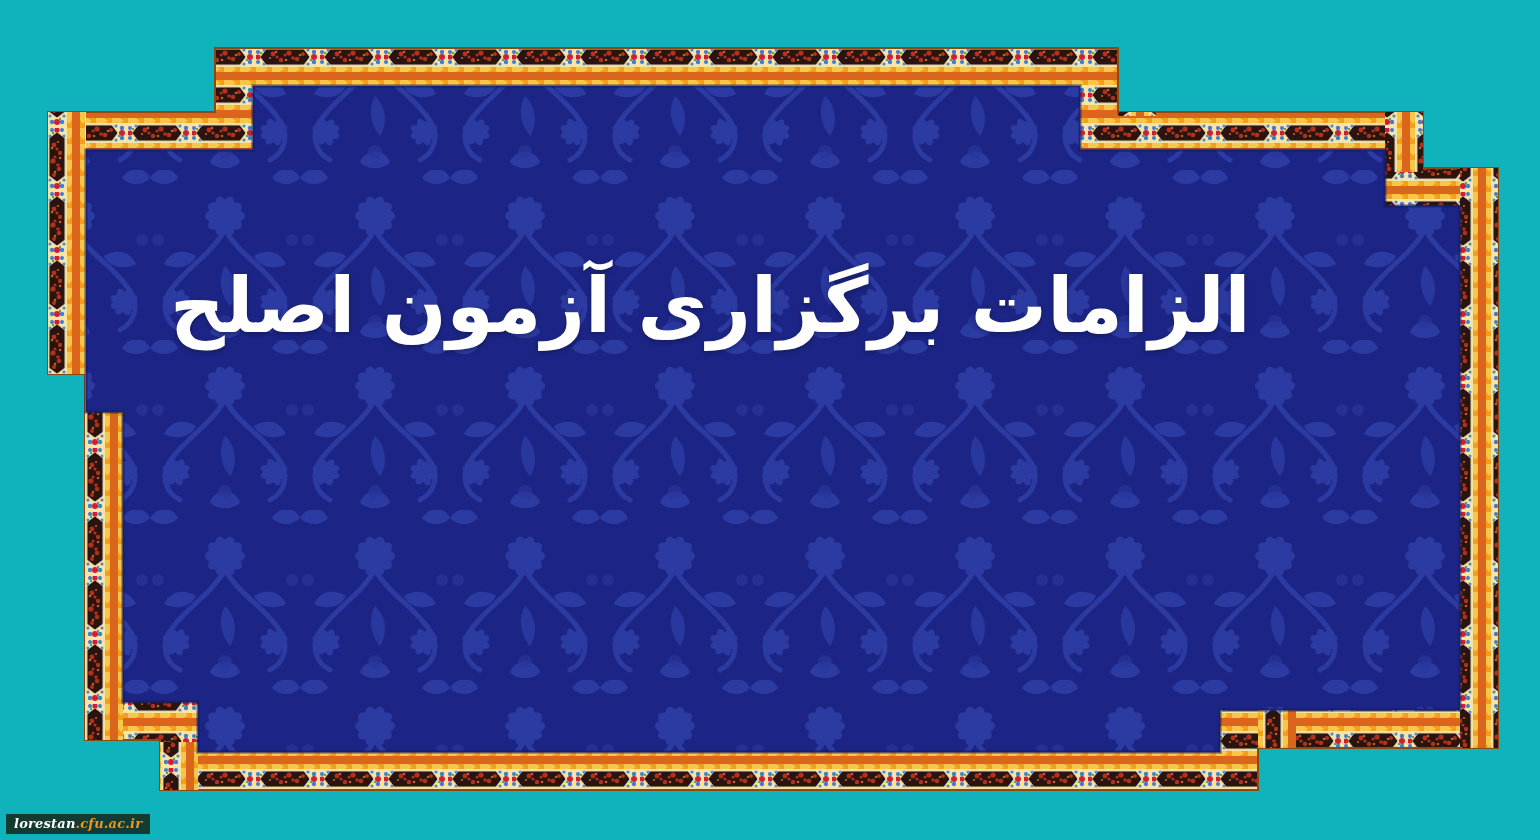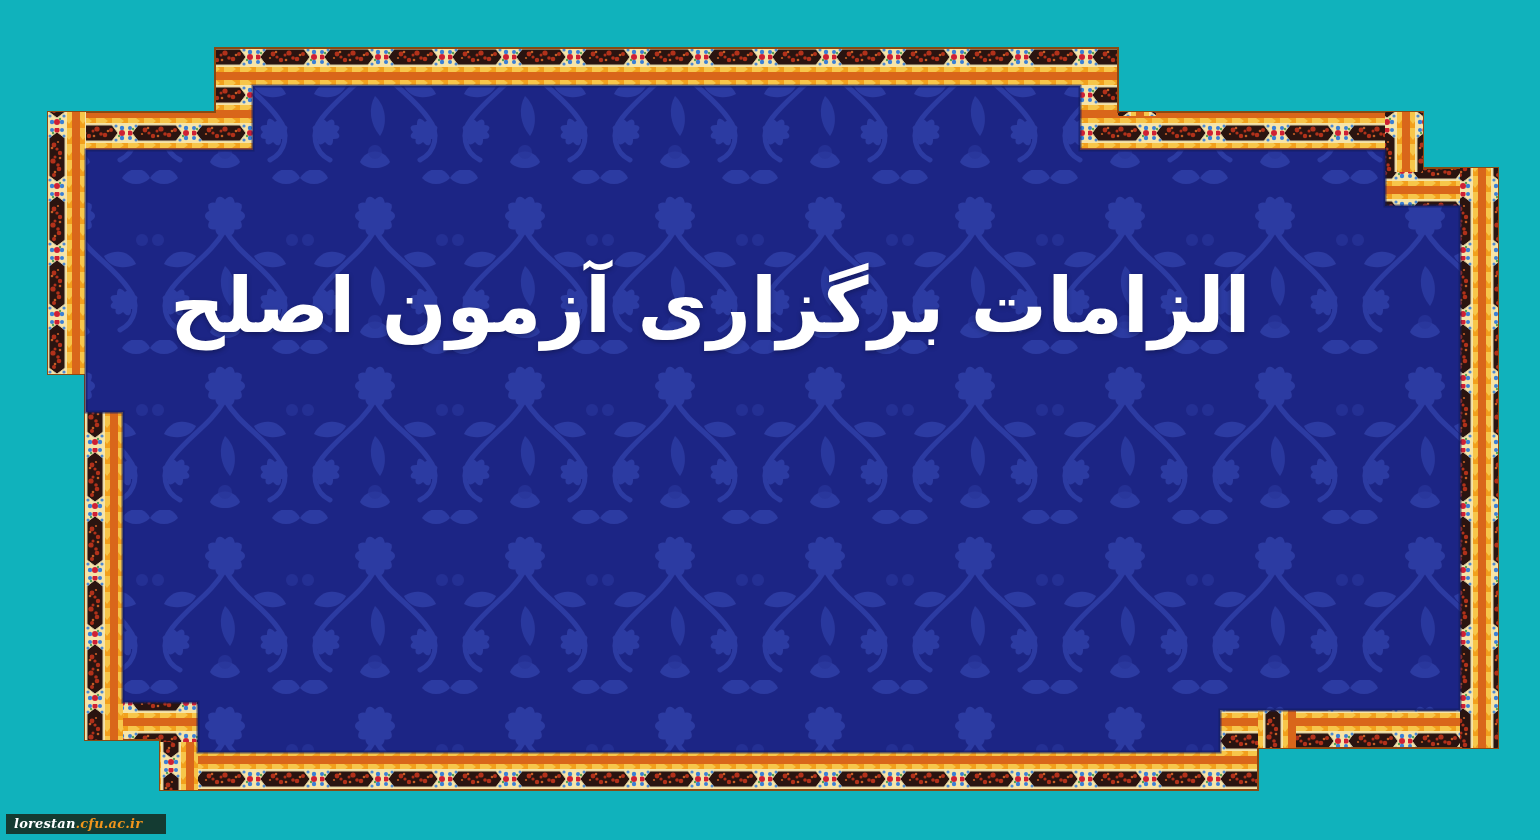--- a/index.html
+++ b/index.html
@@ -35,21 +35,21 @@
     letter-spacing:-1px;
   }
   .line1 { font-size:76px; line-height:1.16; padding-right:4px; }
   .line2 { font-size:66px; line-height:1.22; margin-top:26px; padding-right:6px; }
 
   
   .watermark {
     position:absolute;
     left:6px; bottom:6px;
     background:#143b32;
-    padding:3px 24px 4px 8px;
+    padding:3px 8px 4px 8px;
     font-size:13px;
     font-weight:bold;
     font-style:italic;
     font-family:"DejaVu Serif","Liberation Serif",serif;
     letter-spacing:.2px;
     line-height:1;
     white-space:nowrap;
     margin-top:40px;
   }
   .wm-a { color:#ffffff; }

